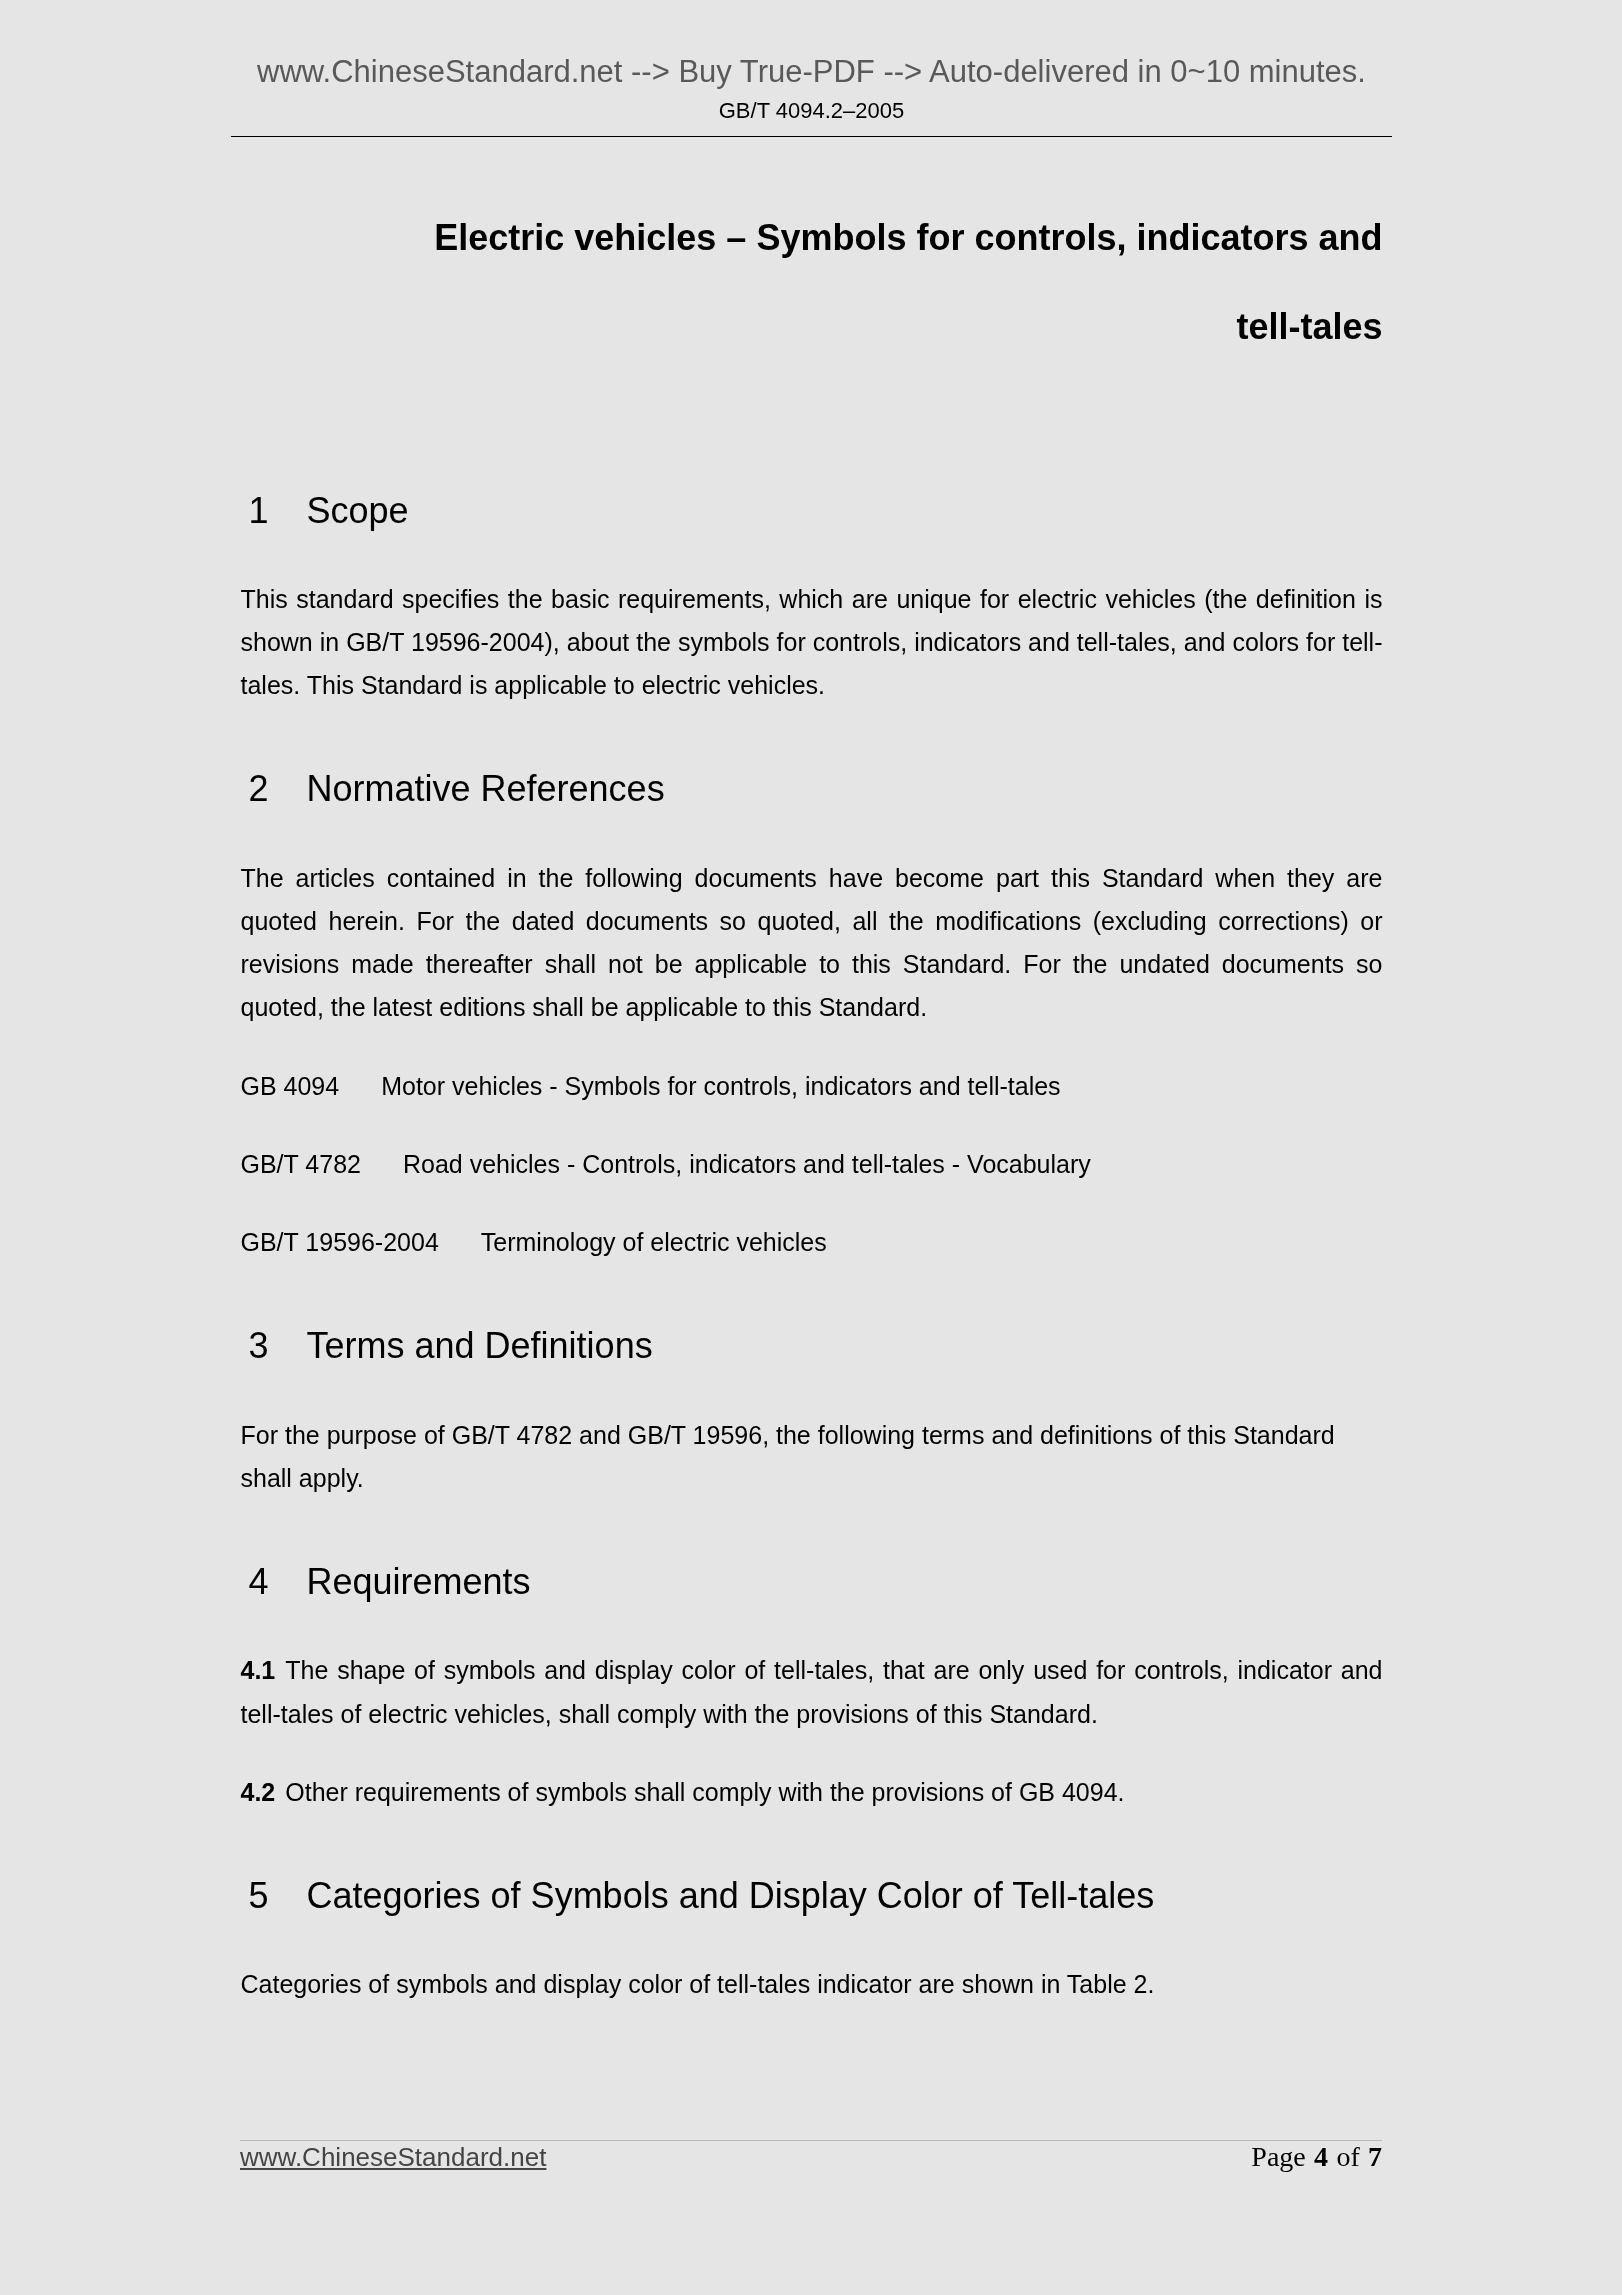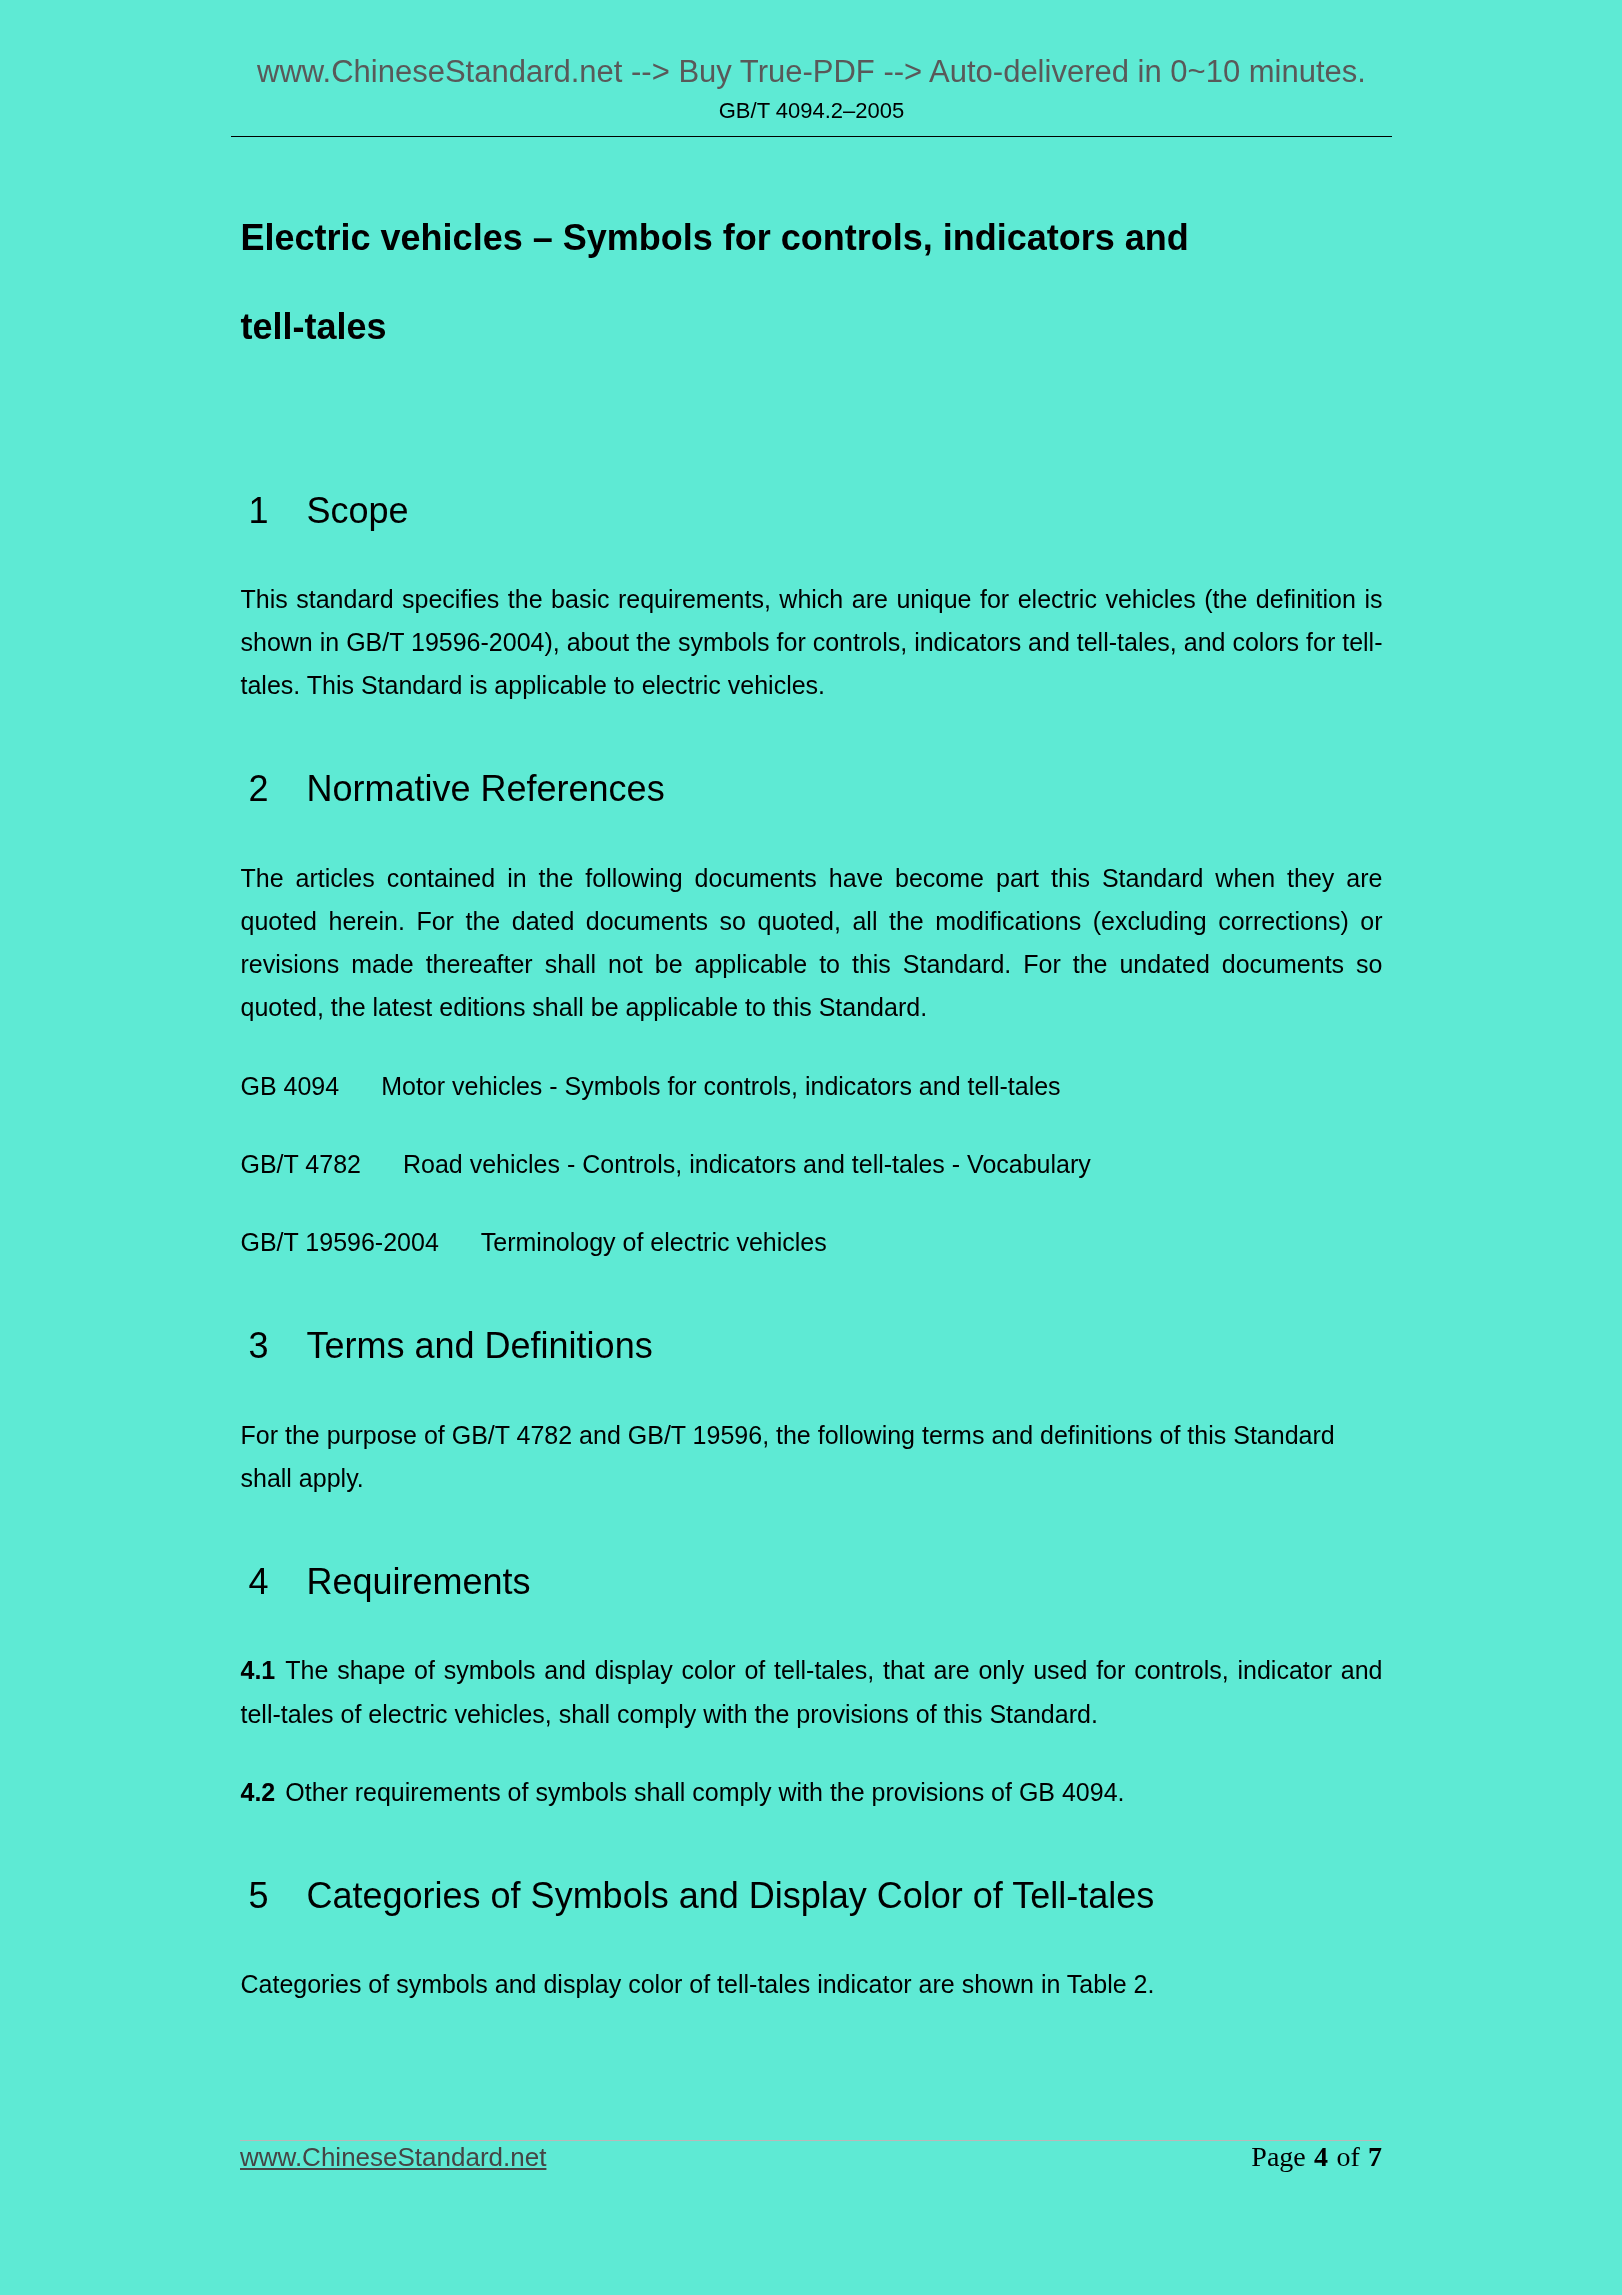--- a/index.html
+++ b/index.html
@@ -2,21 +2,21 @@
 <html style="font-size:13.3px"><head>
 <meta charset="utf-8">
 <style>
   * { box-sizing: border-box; }
   html, body { margin: 0; padding: 0; background: #ffffff; }
   .page {
     position: relative;
     width: 1623px;
     height: 2295px;
     margin: 0 auto;
-    background: #5eead4;
+    background: #e5e5e5;
     overflow: hidden;
     font-family: "Liberation Sans", sans-serif;
     color: #000000;
   }
   .promo {
     padding-top: 53px;
     text-align: center;
     font-size: 31px;
     line-height: 1.2;
     color: #595959;
@@ -32,21 +32,21 @@
     margin: 11.7px auto 0;
     border-top: 1.7px solid #000000;
     height: 0;
   }
   .content {
     width: 1142px;
     margin: 0 auto;
   }
   .doc-title {
     margin-top: 79px;
-    text-align: left;
+    text-align: right;
     font-weight: 700;
     font-size: 36px;
     line-height: 1.2;
   }
   .title-line2 { margin-top: 46px; }
   .section-heading {
     font-size: 36px;
     font-weight: 400;
     line-height: 1.2;
     margin: 60px 8px 46px;

